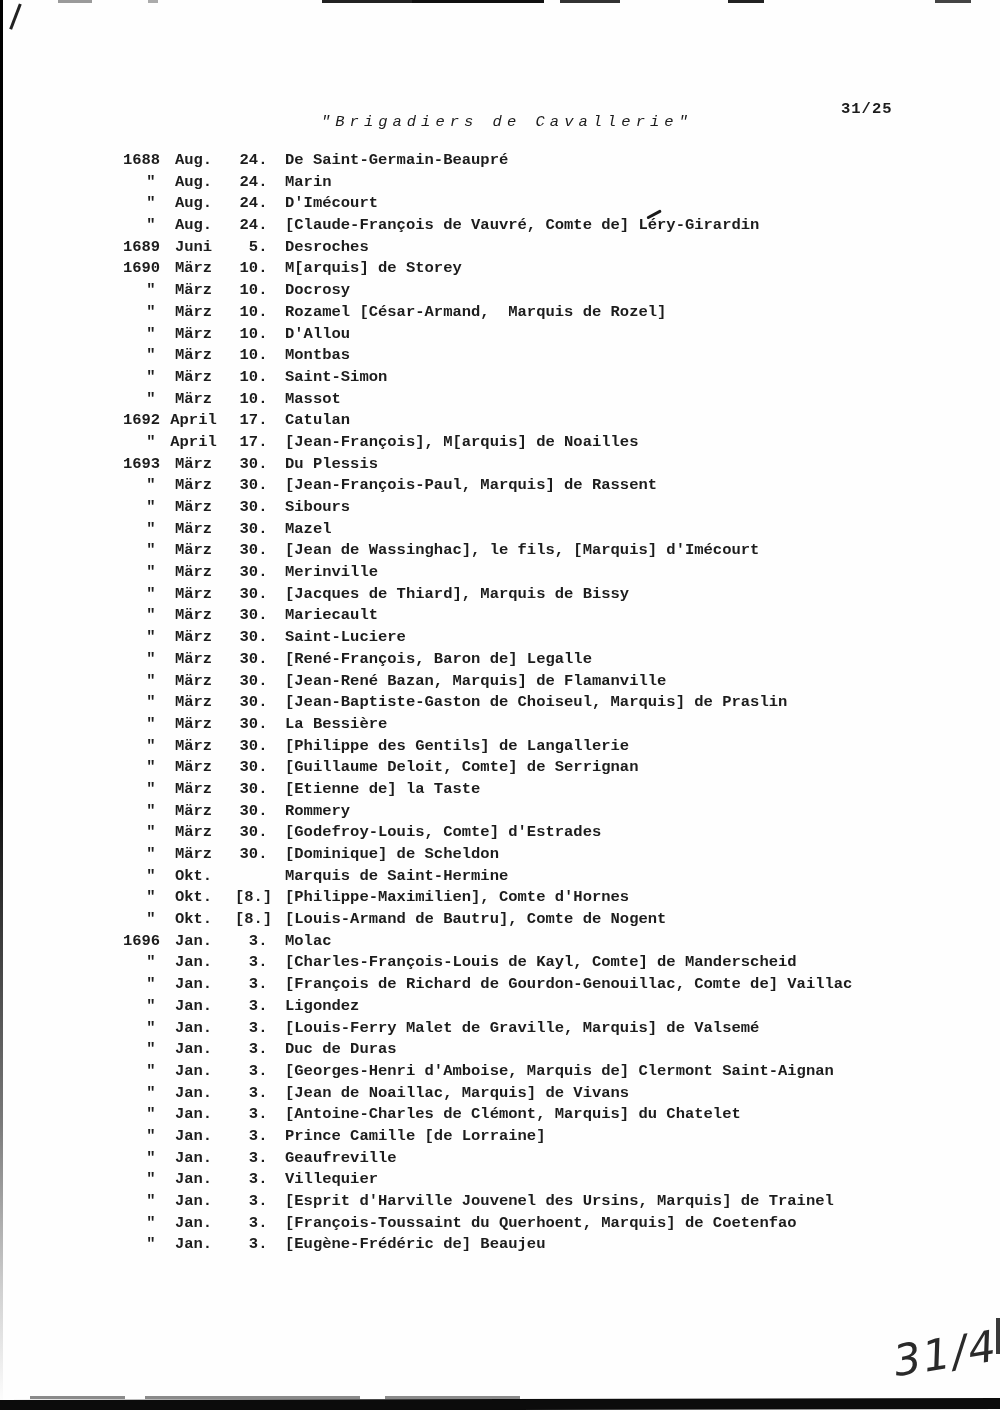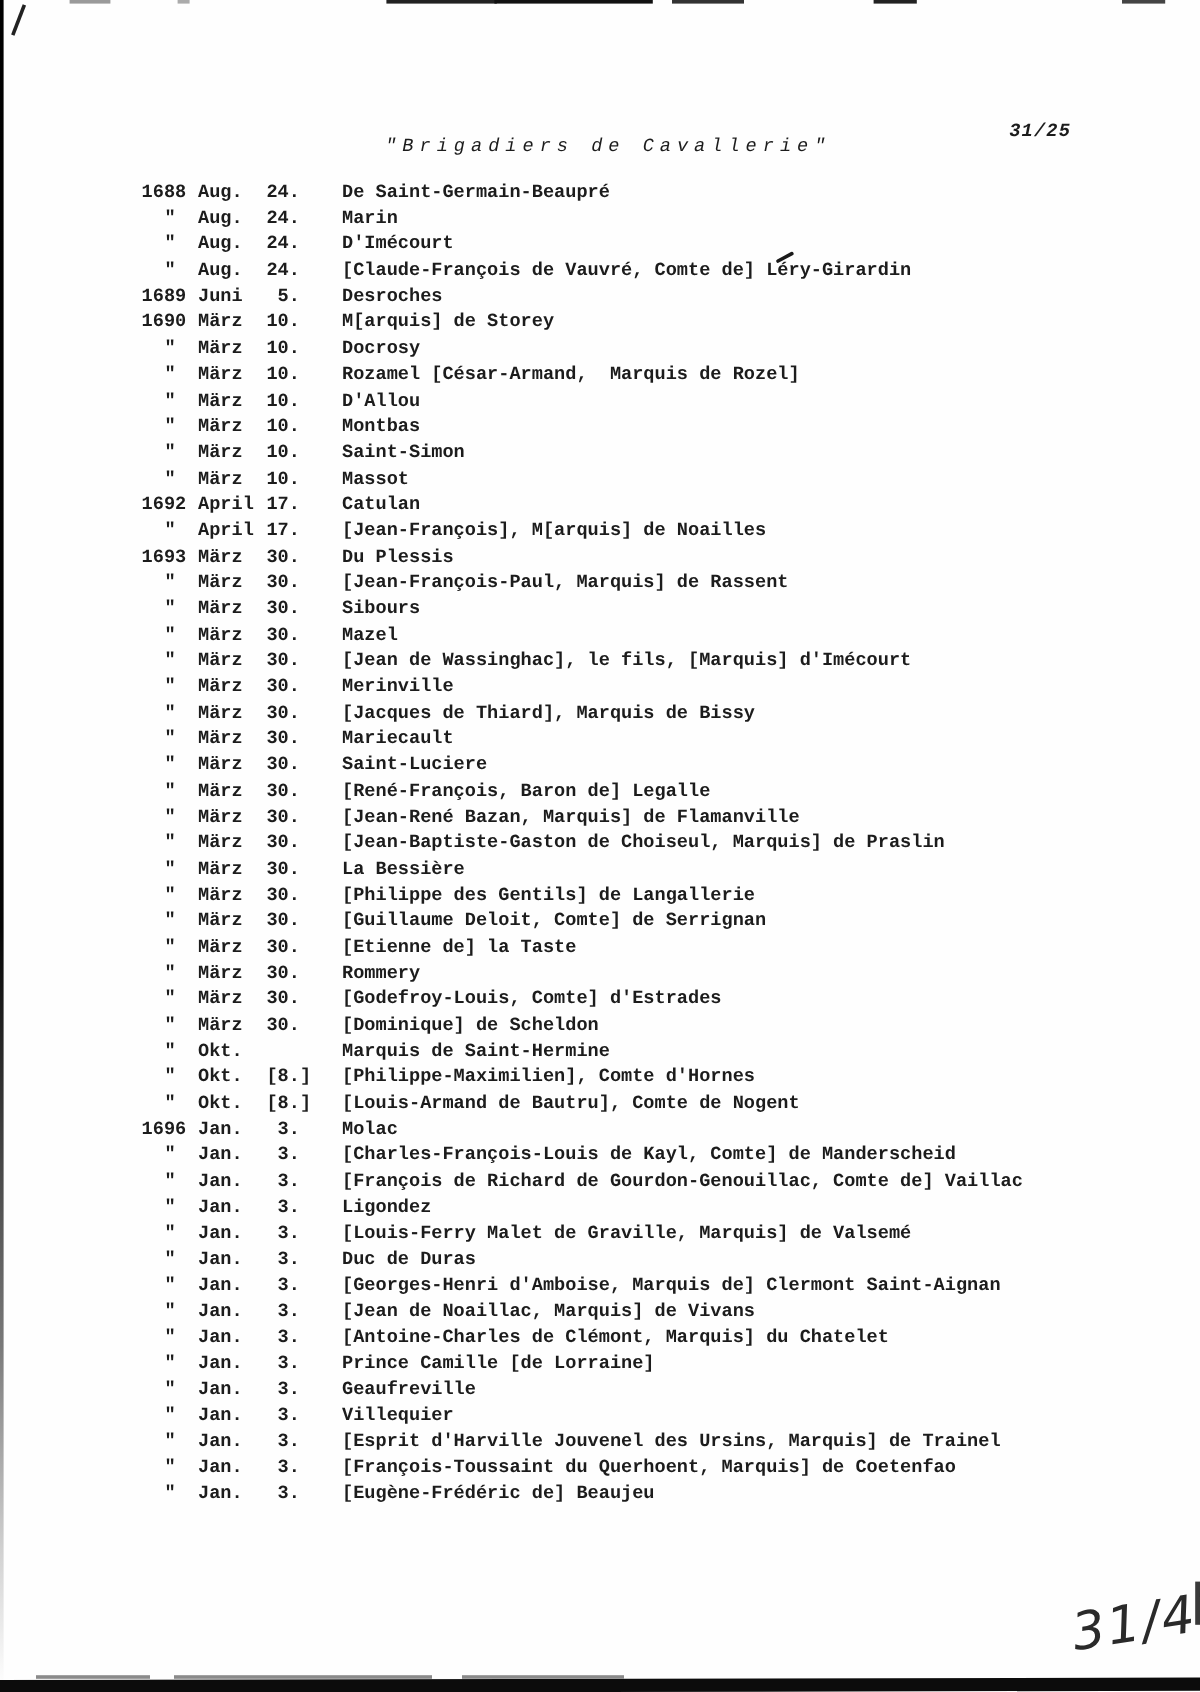--- a/index.html
+++ b/index.html
@@ -7,34 +7,34 @@
     position:relative;
     width:1000px;height:1410px;
     background:#fefefe;
     overflow:hidden;
     font-family:"Liberation Mono","DejaVu Sans Mono",monospace;
     color:#1c1c1c;
   }
   
   .pageno{
     position:absolute;left:841px;top:100px;
-    font-size:15.5px;font-style:italic;font-weight:bold;
+    font-size:15.5px;font-weight:bold;
     letter-spacing:1px;white-space:pre;
   }
   
   .title{
     position:absolute;left:321px;top:113px;
     font-size:15.5px;font-style:italic;
     letter-spacing:5px;white-space:pre;
   }
   
   .entries{
     position:absolute;left:118px;top:150px;
     font-size:15.5px;font-weight:bold;
-    line-height:21.7px;white-space:pre;
+    line-height:21.7px;white-space:pre;text-align:center;
   }
   .row{display:flex;height:21.7px;}
   .row span{display:block;box-sizing:border-box;}
   .c-year{width:47px;}
   .c-year.ditto{padding-left:19px;}
   .c-month{width:57px;}
   .c-day{width:63px;}
   .c-name{white-space:pre;}
   
   .hw-pagenum{

